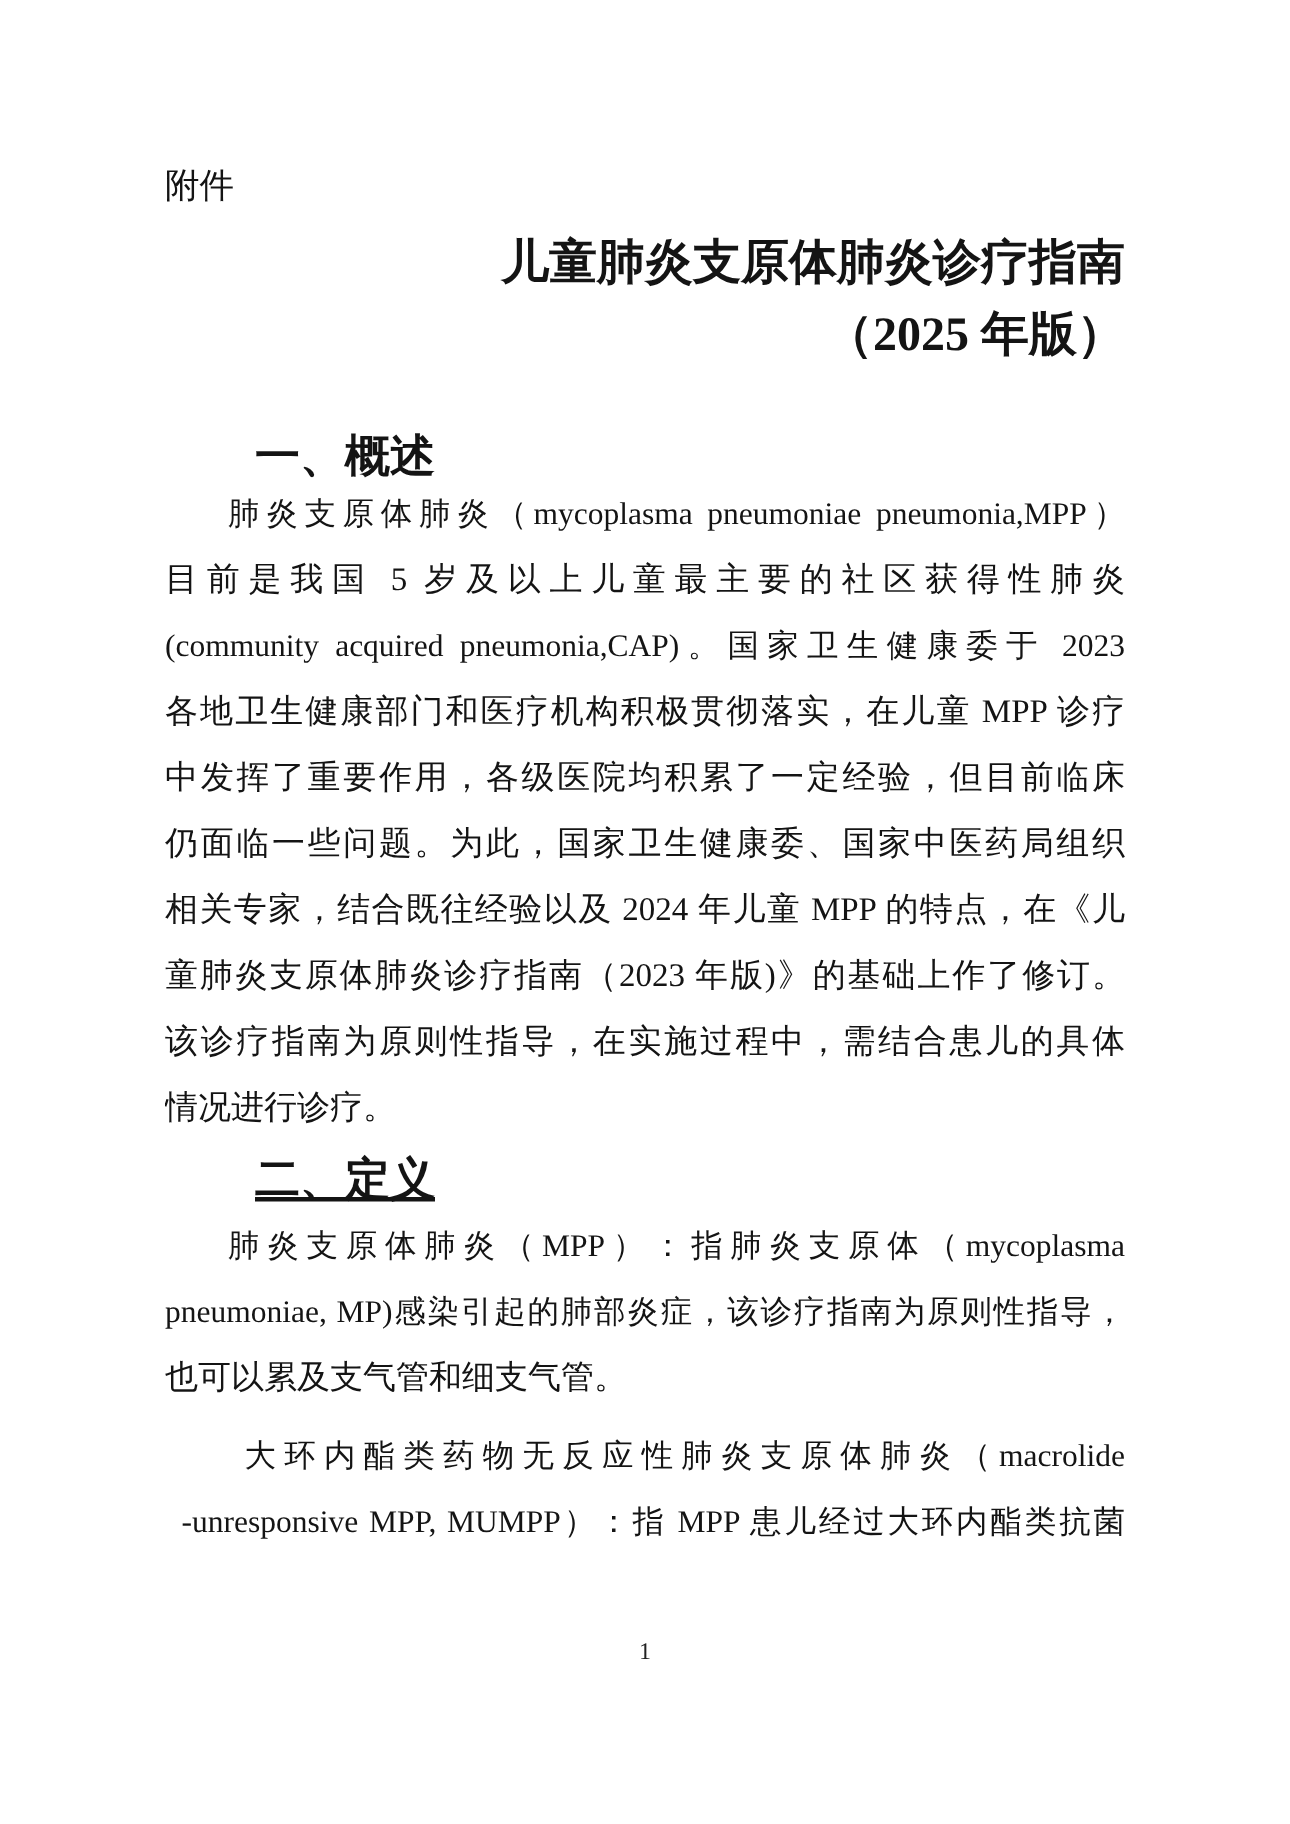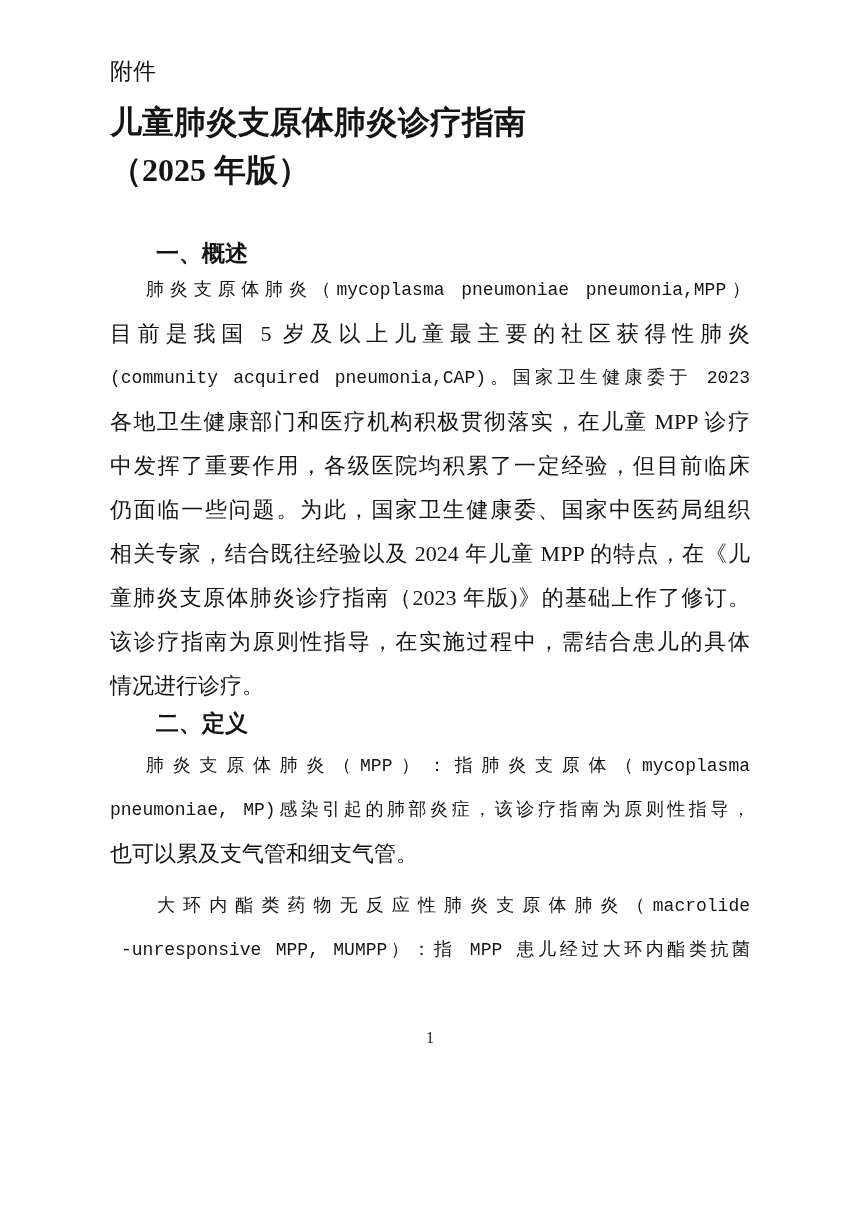--- a/index.html
+++ b/index.html
@@ -8,63 +8,63 @@
     background: #ffffff;
   }
   .page {
     position: relative;
     width: 860px;
     height: 1180px;
     margin: 0 auto;
     background: #ffffff;
     color: #141414;
     box-sizing: border-box;
-    padding: 56px 110px 0 110px;
+    padding: 108px 110px 0 110px;
     overflow: hidden;
     font-family: "Liberation Serif", "DejaVu Serif", serif;
   }
   .attachment {
     font-family: "Liberation Sans", "DejaVu Sans", sans-serif;
     font-size: 23px;
     line-height: 30px;
     text-align: left;
   }
   .doc-title {
     margin-top: 12px;
-    text-align: left;
+    text-align: right;
     font-weight: bold;
     font-size: 32px;
     line-height: 48px;
     font-family: "Liberation Serif", "DejaVu Serif", serif;
   }
   .heading {
     font-family: "Liberation Sans", "DejaVu Sans", sans-serif;
     font-weight: bold;
-    font-size: 23px;
+    font-size: 30px;
     line-height: 30px;
     text-indent: 2em;
   }
   .heading-overview { margin-top: 44px; }
-  .heading-definitions { margin-top: 0; }
+  .heading-definitions { margin-top: 12px; text-decoration: underline; }
   .para {
     font-size: 22px;
   }
   .para-mpp { margin-top: 6px; }
   .para-mumpp { margin-top: 8px; margin-left: 11px; }
   .line {
     line-height: 44px;
     height: 44px;
     overflow: hidden;
     text-align: justify;
     text-align-last: justify;
     text-justify: inter-character;
   }
   .line.first { text-indent: 2em; }
   .line.last { text-align-last: left; }
-  .line.tight { font-size: 18px; font-family: Liberation Mono, monospace; }
+  .line.tight { font-size: 21px; }
   .page-number {
     margin-top: 56px;
     text-align: center;
     font-size: 16px;
     line-height: 20px;
     color: #222222;
   }
 </style>
 </head>
 <body>

